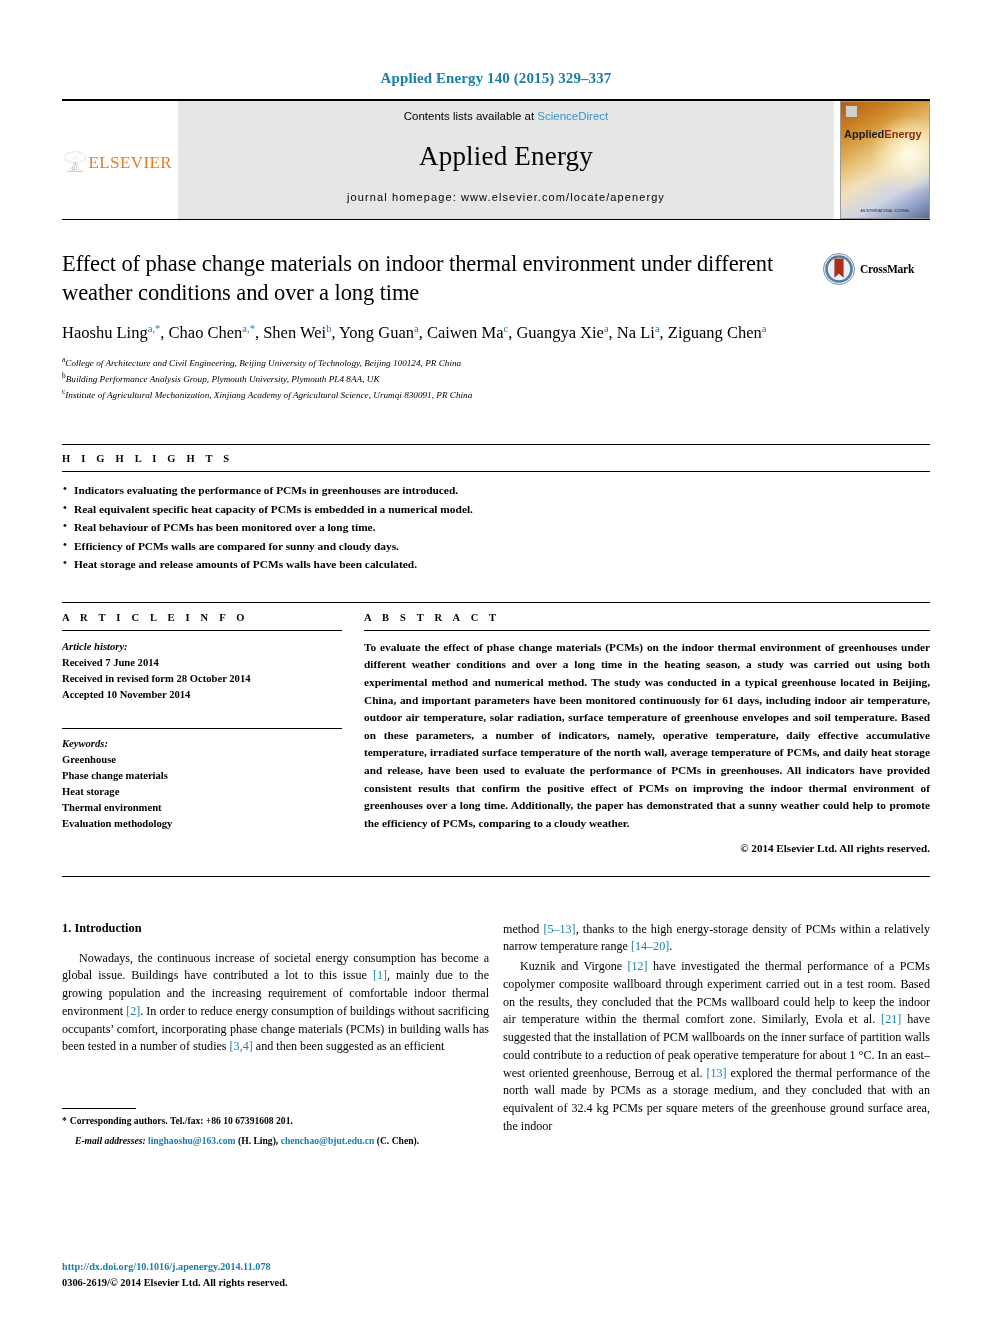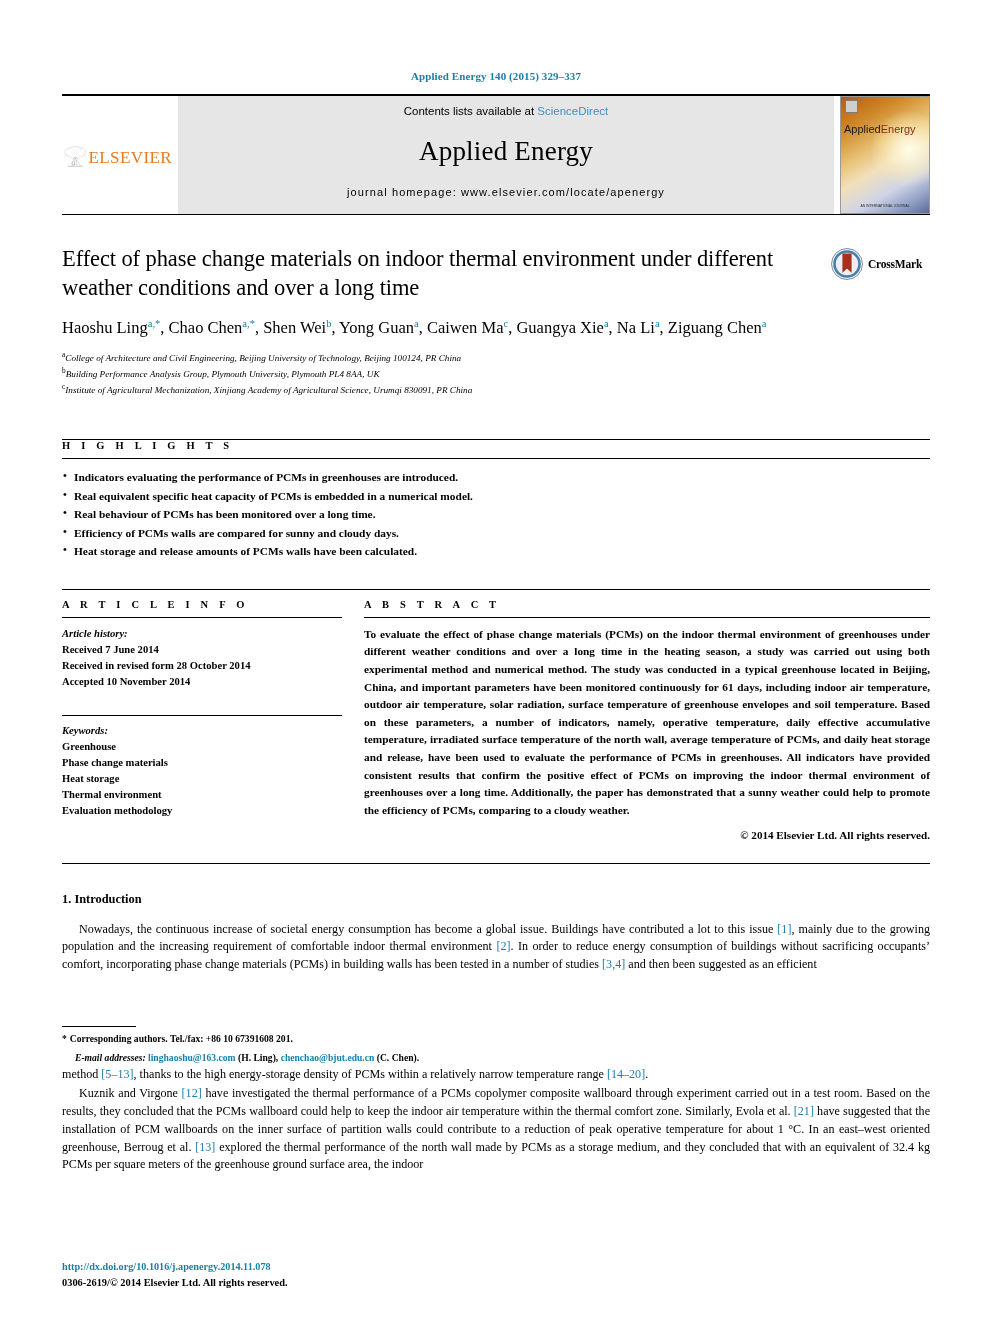--- a/index.html
+++ b/index.html
@@ -11,21 +11,21 @@
     overflow: hidden;
   }
   .page { position: relative; width: 992px; height: 1323px; }
 
   
   .journal-ref {
     text-align: center;
     color: #1a7fa8;
     font-family: "Liberation Serif", serif;
     font-weight: bold;
-    font-size: 11px;
+    font-size: 15px;
     padding-top: 70px;
     letter-spacing: 0.1px;
   }
 
   
   .masthead {
     margin: 12px 62px 0 62px;
     border-top: 2.5px solid #000;
     height: 118px;
     display: flex;
@@ -72,21 +72,21 @@
     width: 88px; flex: 0 0 88px;
     margin-left: 6px;
     position: relative;
     border: 1px solid #9a9a9a;
     overflow: hidden;
     background: linear-gradient(150deg,#b45a10 0%,#d08a2a 22%,#e8c277 42%,#f2e0bb 56%,#cfd4e6 74%,#8f9ec4 88%,#5b6a95 100%);
   }
   .cover-label {
     position: absolute; top: 26px; left: 3px;
     font-family: "Liberation Sans", sans-serif;
-    font-size: 11px; font-weight: normal;
+    font-size: 11px; font-weight: bold;
     color: #1b1b1b;
     white-space: nowrap;
   }
   .cover-label .e2 { color: #8a2b10; }
   .cover-top-icon {
     position: absolute; top: 3px; left: 4px;
     width: 11px; height: 11px;
     background: #cfcfcf; border: 1px solid #7c7c7c;
   }
   .cover-glow {
@@ -126,41 +126,41 @@
   .affils {
     font-family: "Liberation Serif", serif;
     font-style: italic;
     font-size: 9.2px;
     line-height: 1.55;
   }
   .affils sup { font-style: normal; font-size: 80%; }
 
   .crossmark {
     flex: 0 0 108px; width: 108px;
-    display: flex; align-items: flex-start; justify-content: center;
+    display: flex; align-items: flex-start; justify-content: flex-start;
     padding-top: 2px;
   }
   .cm-box { display: flex; align-items: center; }
   .cm-word {
     font-family: "Liberation Serif", serif;
     font-weight: bold;
     font-size: 11.5px;
     margin-left: 4px;
     letter-spacing: -0.2px;
   }
 
   
   .caps-head {
     font-family: "Liberation Serif", serif;
     font-weight: bold;
     font-size: 10.5px;
     letter-spacing: 4.2px;
   }
   .hl-section { margin-top: 42px; }
-  .hl-rule-top { border-top: 1px solid #000; }
+  .hl-rule-top { border-top: 1px solid #000; padding-top: 8px; }
   .hl-rule-under { border-top: 1.6px solid #000; margin-top: 7px; }
   .hl-list { list-style: none; margin: 9px 0 0 0; padding: 0; }
   .hl-list li {
     font-family: "Liberation Serif", serif;
     font-size: 11.4px;
     font-weight: bold;
     line-height: 1.62;
     padding-left: 12px;
     position: relative;
   }
@@ -199,23 +199,22 @@
     font-size: 11.1px;
     font-weight: bold;
     text-align: right;
     margin-top: 9px;
   }
 
   
   .body-rule { border-top: 1px solid #000; margin-top: 22px; }
   .body-cols {
     display: flex;
-    margin-top: 28px;
+    margin-top: 44px;
     column-gap: 14px;
-    flex-direction: column;
   }
   .bcol { flex: 1 1 50%; position: relative; }
   h2.sec-head {
     font-family: "Liberation Serif", serif;
     font-size: 12.4px;
     font-weight: bold;
     margin: 0 0 14px 0;
   }
   .para {
     font-family: "Liberation Serif", serif;

